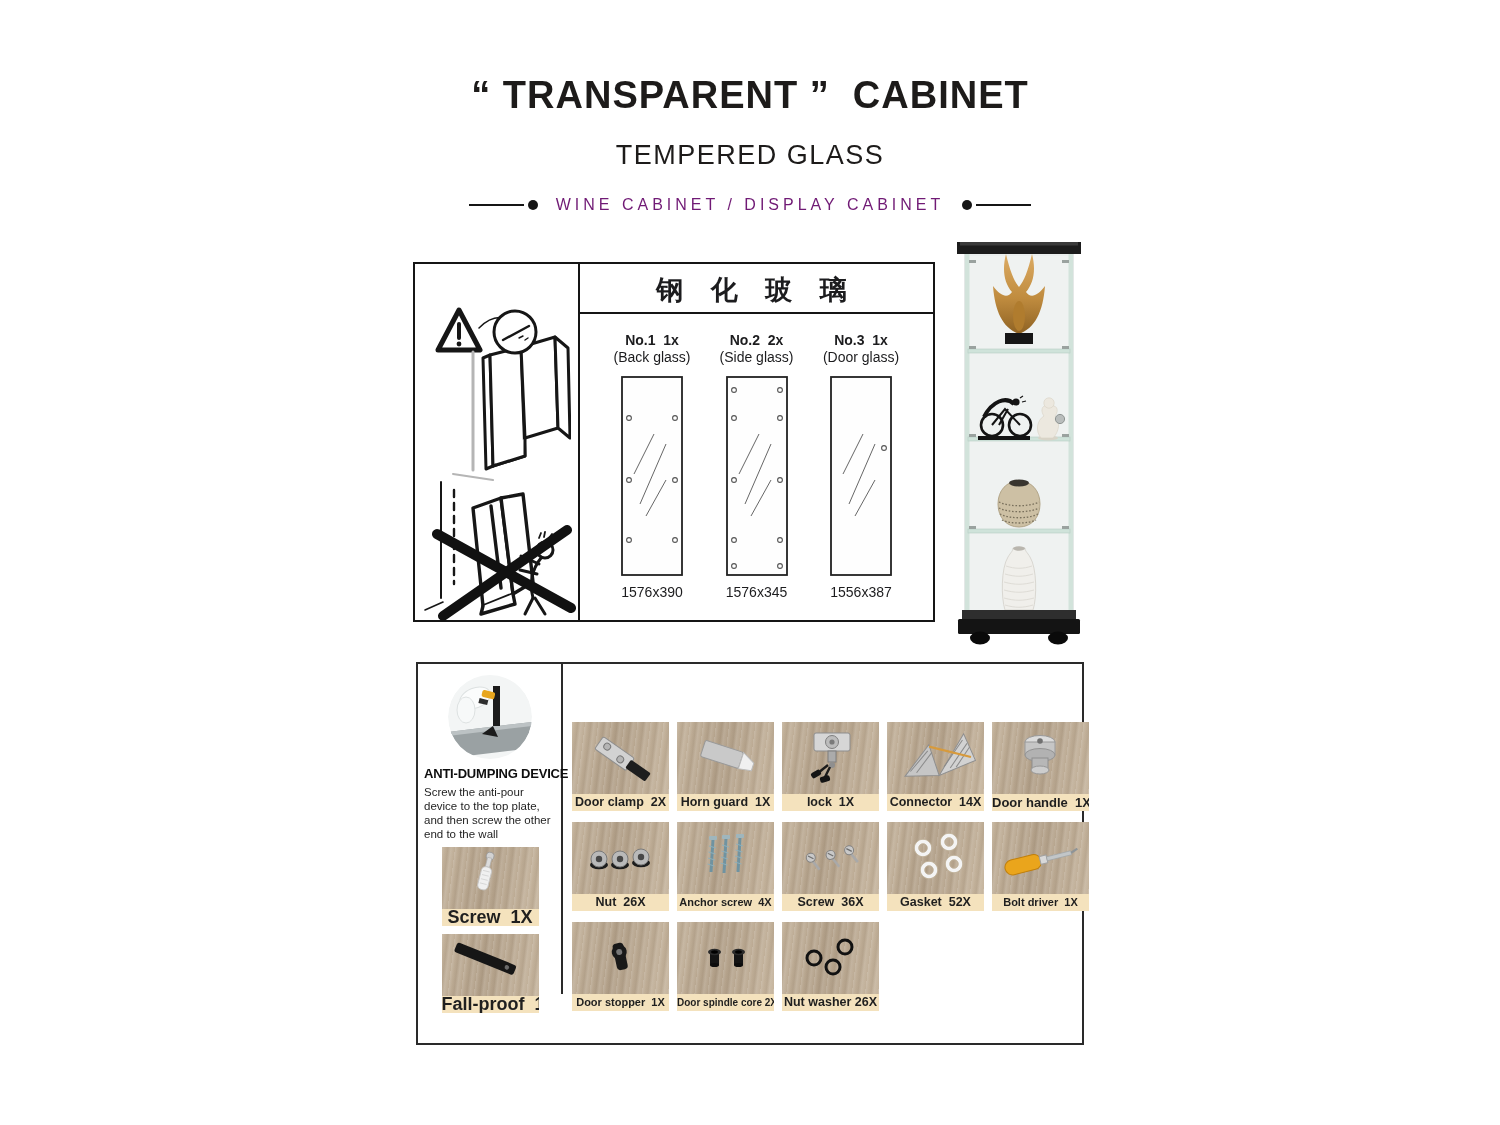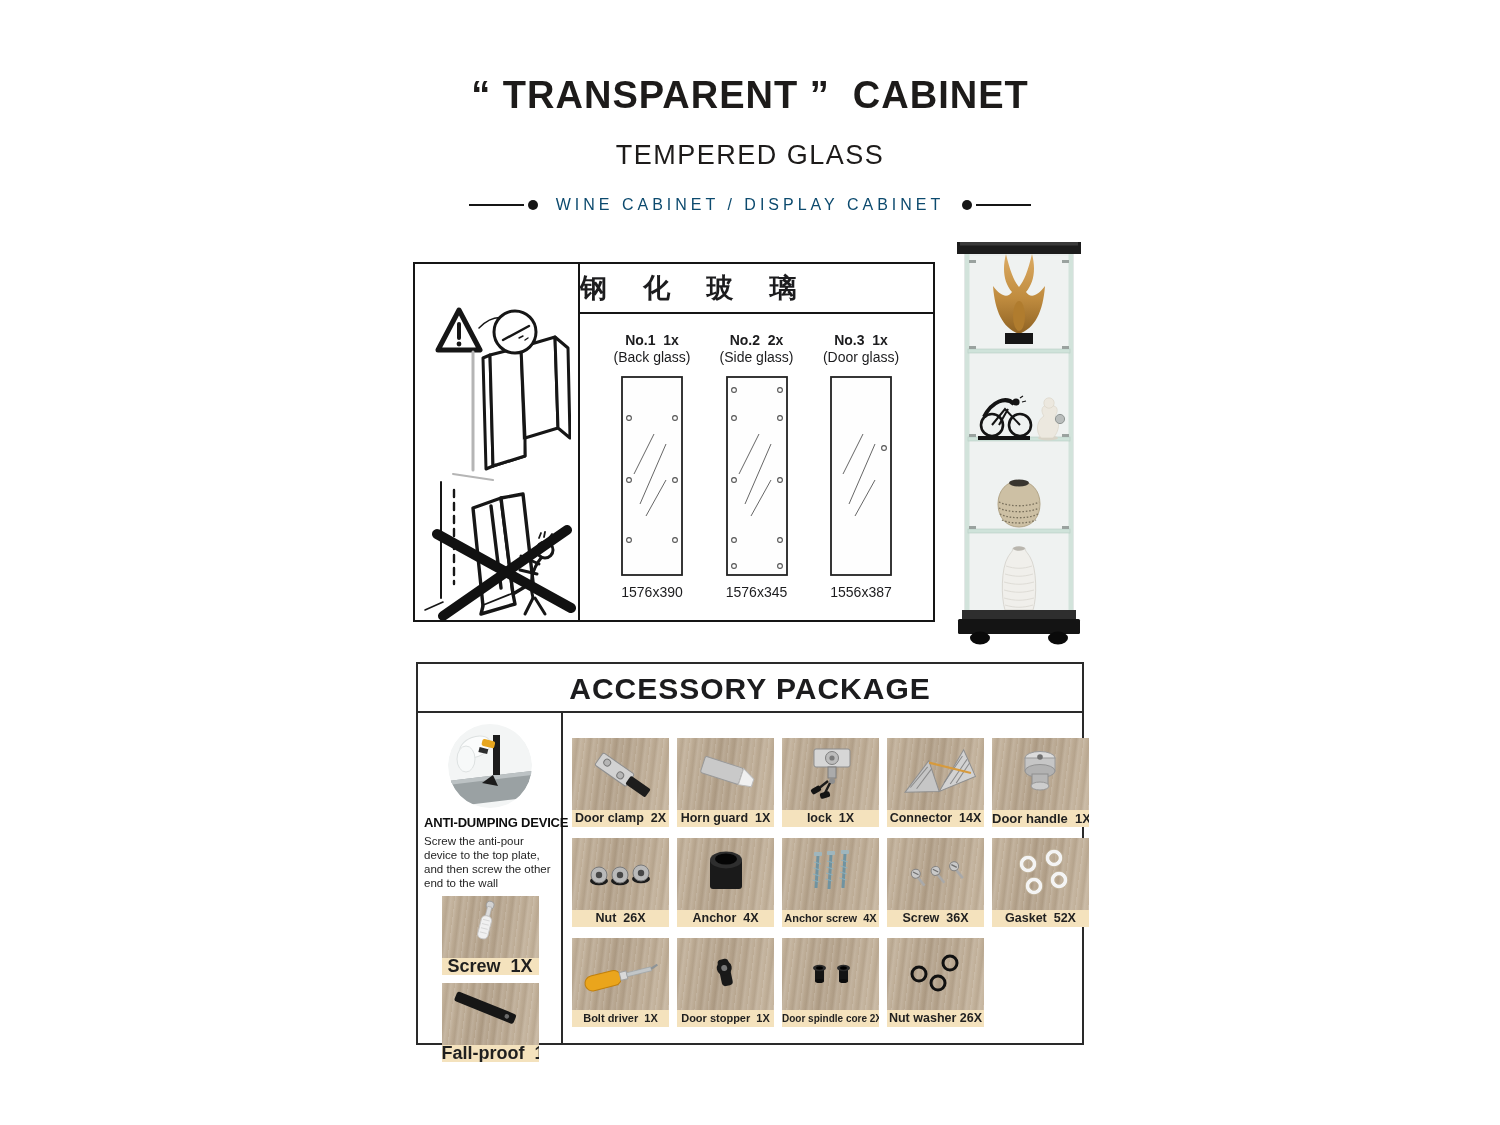--- a/index.html
+++ b/index.html
@@ -7,30 +7,30 @@
         font-family:"Liberation Sans","DejaVu Sans",sans-serif;color:#1c1c1e;}
 
   
   .main-title{position:absolute;top:74px;left:0;width:100%;margin:0;text-align:center;
     font-size:38px;font-weight:900;letter-spacing:1px;color:#1d1b1a;white-space:pre;}
   .sub-title{position:absolute;top:140px;left:0;width:100%;margin:0;text-align:center;
     font-size:27px;font-weight:400;letter-spacing:1.5px;color:#1d1b1a;white-space:pre;}
   .tagline{position:absolute;top:196px;left:0;width:100%;display:flex;justify-content:center;align-items:center;}
   .tl-line{width:55px;height:2.5px;background:#151515;}
   .tl-dot{width:10px;height:10px;border-radius:50%;background:#151515;margin:0 4px;}
-  .tl-text{font-size:16px;letter-spacing:4px;font-weight:500;padding:0 14px;white-space:pre;color:#0c4a6e;}
+  .tl-text{font-size:16px;letter-spacing:4px;font-weight:500;padding:0 14px;white-space:pre;color:#701a75;}
 
   
   .glass-panel{position:absolute;left:413px;top:262px;width:522px;height:360px;
     border:2px solid #151515;display:flex;box-sizing:border-box;background:#fff;}
   .gp-left{width:163px;border-right:2px solid #151515;position:relative;flex:none;}
   .gp-left svg{position:absolute;}
   .gp-right{flex:1;position:relative;}
-  .gp-title{height:48px;line-height:52px;font-size:27px;font-weight:700;
-    letter-spacing:10px;border-bottom:2px solid #151515;white-space:pre;font-family:Liberation Mono, monospace;}
+  .gp-title{height:48px;line-height:52px;text-align:center;font-size:27px;font-weight:700;
+    letter-spacing:10px;border-bottom:2px solid #151515;white-space:pre;}
   .gp-cols{display:flex;justify-content:space-between;padding:18px 22px 0;}
   .g-col{width:100px;text-align:center;}
   .g-no{font-size:14px;font-weight:600;line-height:17px;white-space:pre;}
   .g-type{font-size:14px;line-height:17px;margin-bottom:10px;white-space:pre;}
   .g-glass{display:block;margin:0 auto;}
   .g-size{font-size:14px;margin-top:8px;white-space:pre;}
 
   
   .cabinet-photo{position:absolute;left:956px;top:238px;width:126px;height:408px;}
 
@@ -41,21 +41,21 @@
     font-size:30px;font-weight:700;letter-spacing:1px;white-space:pre;}
   .ap-body{display:flex;height:330px;}
   .ap-left{width:132px;flex:none;border-right:2px solid #2a2a2a;padding:10px 5px 0 6px;box-sizing:content-box;}
   .ad-photo{width:84px;height:86px;border-radius:50%;margin:0 auto 6px;overflow:hidden;}
   .ad-title{font-size:13px;font-weight:800;margin:6px 0 4px;color:#0e0e0e;letter-spacing:-0.2px;white-space:nowrap;}
   .ad-text{font-size:11.5px;line-height:14px;margin:0 0 6px;color:#1f1f1f;}
   .ad-tile{width:86px;margin:2px auto 8px;}
   .ad-tile .tile-photo{height:62px;}
   .ad-tile .tile-label{font-size:18px;}
   .ap-grid{flex:1;display:grid;grid-template-columns:repeat(5,97px);gap:11px 8px;
-    align-content:start;padding:25px 0 0 9px;}
+    align-content:start;padding:25px 0 0 9px;margin-top:33px;}
   .tile{width:97px;}
   .tile-photo{height:72px;position:relative;overflow:hidden;}
   .wood{background-color:#b7a58e;
     background-image:repeating-linear-gradient(97deg,
       rgba(255,255,255,0.16) 0px, rgba(255,255,255,0) 3px,
       rgba(60,40,20,0.07) 6px, rgba(255,255,255,0.12) 9px, rgba(0,0,0,0) 13px),
       linear-gradient(100deg,#c3b29b 0%,#b2a089 45%,#c6b59e 100%);}
   .tile-photo svg{display:block;width:100%;height:100%;}
   .tile-label{height:17px;line-height:17px;background:#f4e2bd;font-size:12.5px;font-weight:600;
     text-align:center;color:#1f1f1f;white-space:pre;overflow:hidden;}
@@ -275,21 +275,20 @@
       </g>
 
       <rect x="6" y="372" width="114" height="9" fill="#2e2e2e"></rect>
       <rect x="2" y="381" width="122" height="15" rx="1.5" fill="#141414"></rect>
       <ellipse cx="24" cy="400" rx="10" ry="6.5" fill="#0a0a0a"></ellipse>
       <ellipse cx="102" cy="400" rx="10" ry="6.5" fill="#0a0a0a"></ellipse>
     </svg>
   </div>
 
   <section class="accessory-panel">
-    <div class="ap-header">ACCESSORY PACKAGE</div>
     <div class="ap-body">
       <aside class="ap-left">
         <div class="ad-photo">
           <svg width="84" height="86" viewBox="0 0 84 86">
             <defs>
                 <clipPath id="adclip">
                   <circle cx="42" cy="43" r="42"></circle>
                 </clipPath>
               </defs>
             <circle cx="42" cy="43" r="42" fill="#f3f5f5"></circle>
@@ -425,30 +424,20 @@
                   <circle cx="69" cy="35" r="8" fill="#b9b9b9" stroke="#7a7a7a"></circle>
                   <circle cx="69" cy="35" r="3.2" fill="#474747"></circle>
                 </g>
               </svg>
             </div>
             <div class="tile-label">Nut  26X</div>
           </div>
           <div class="tile ">
             <div class="tile-photo wood">
               <svg viewBox="0 0 97 72">
-                <rect x="33" y="21" width="32" height="30" rx="3" fill="#1a1a1a"></rect>
-                <ellipse cx="49" cy="22" rx="16" ry="8.5" fill="#2e2e2e"></ellipse>
-                <ellipse cx="49" cy="21" rx="11" ry="5.5" fill="#050505"></ellipse>
-              </svg>
-            </div>
-            <div class="tile-label">Anchor  4X</div>
-          </div>
-          <div class="tile ">
-            <div class="tile-photo wood">
-              <svg viewBox="0 0 97 72">
                 <g stroke="#6f93a1" stroke-width="3" fill="none">
                   <path d="M36 18 L34 50"></path>
                   <path d="M49 17 L47 51"></path>
                   <path d="M63 16 L61 50"></path>
                 </g>
                 <g stroke="#8fb0ba" stroke-width="1">
                   <path d="M32 24 l7 2"></path>
                   <path d="M31.5 30 l7 2"></path>
                   <path d="M31 36 l7 2"></path>
                   <path d="M30.5 42 l7 2"></path>

